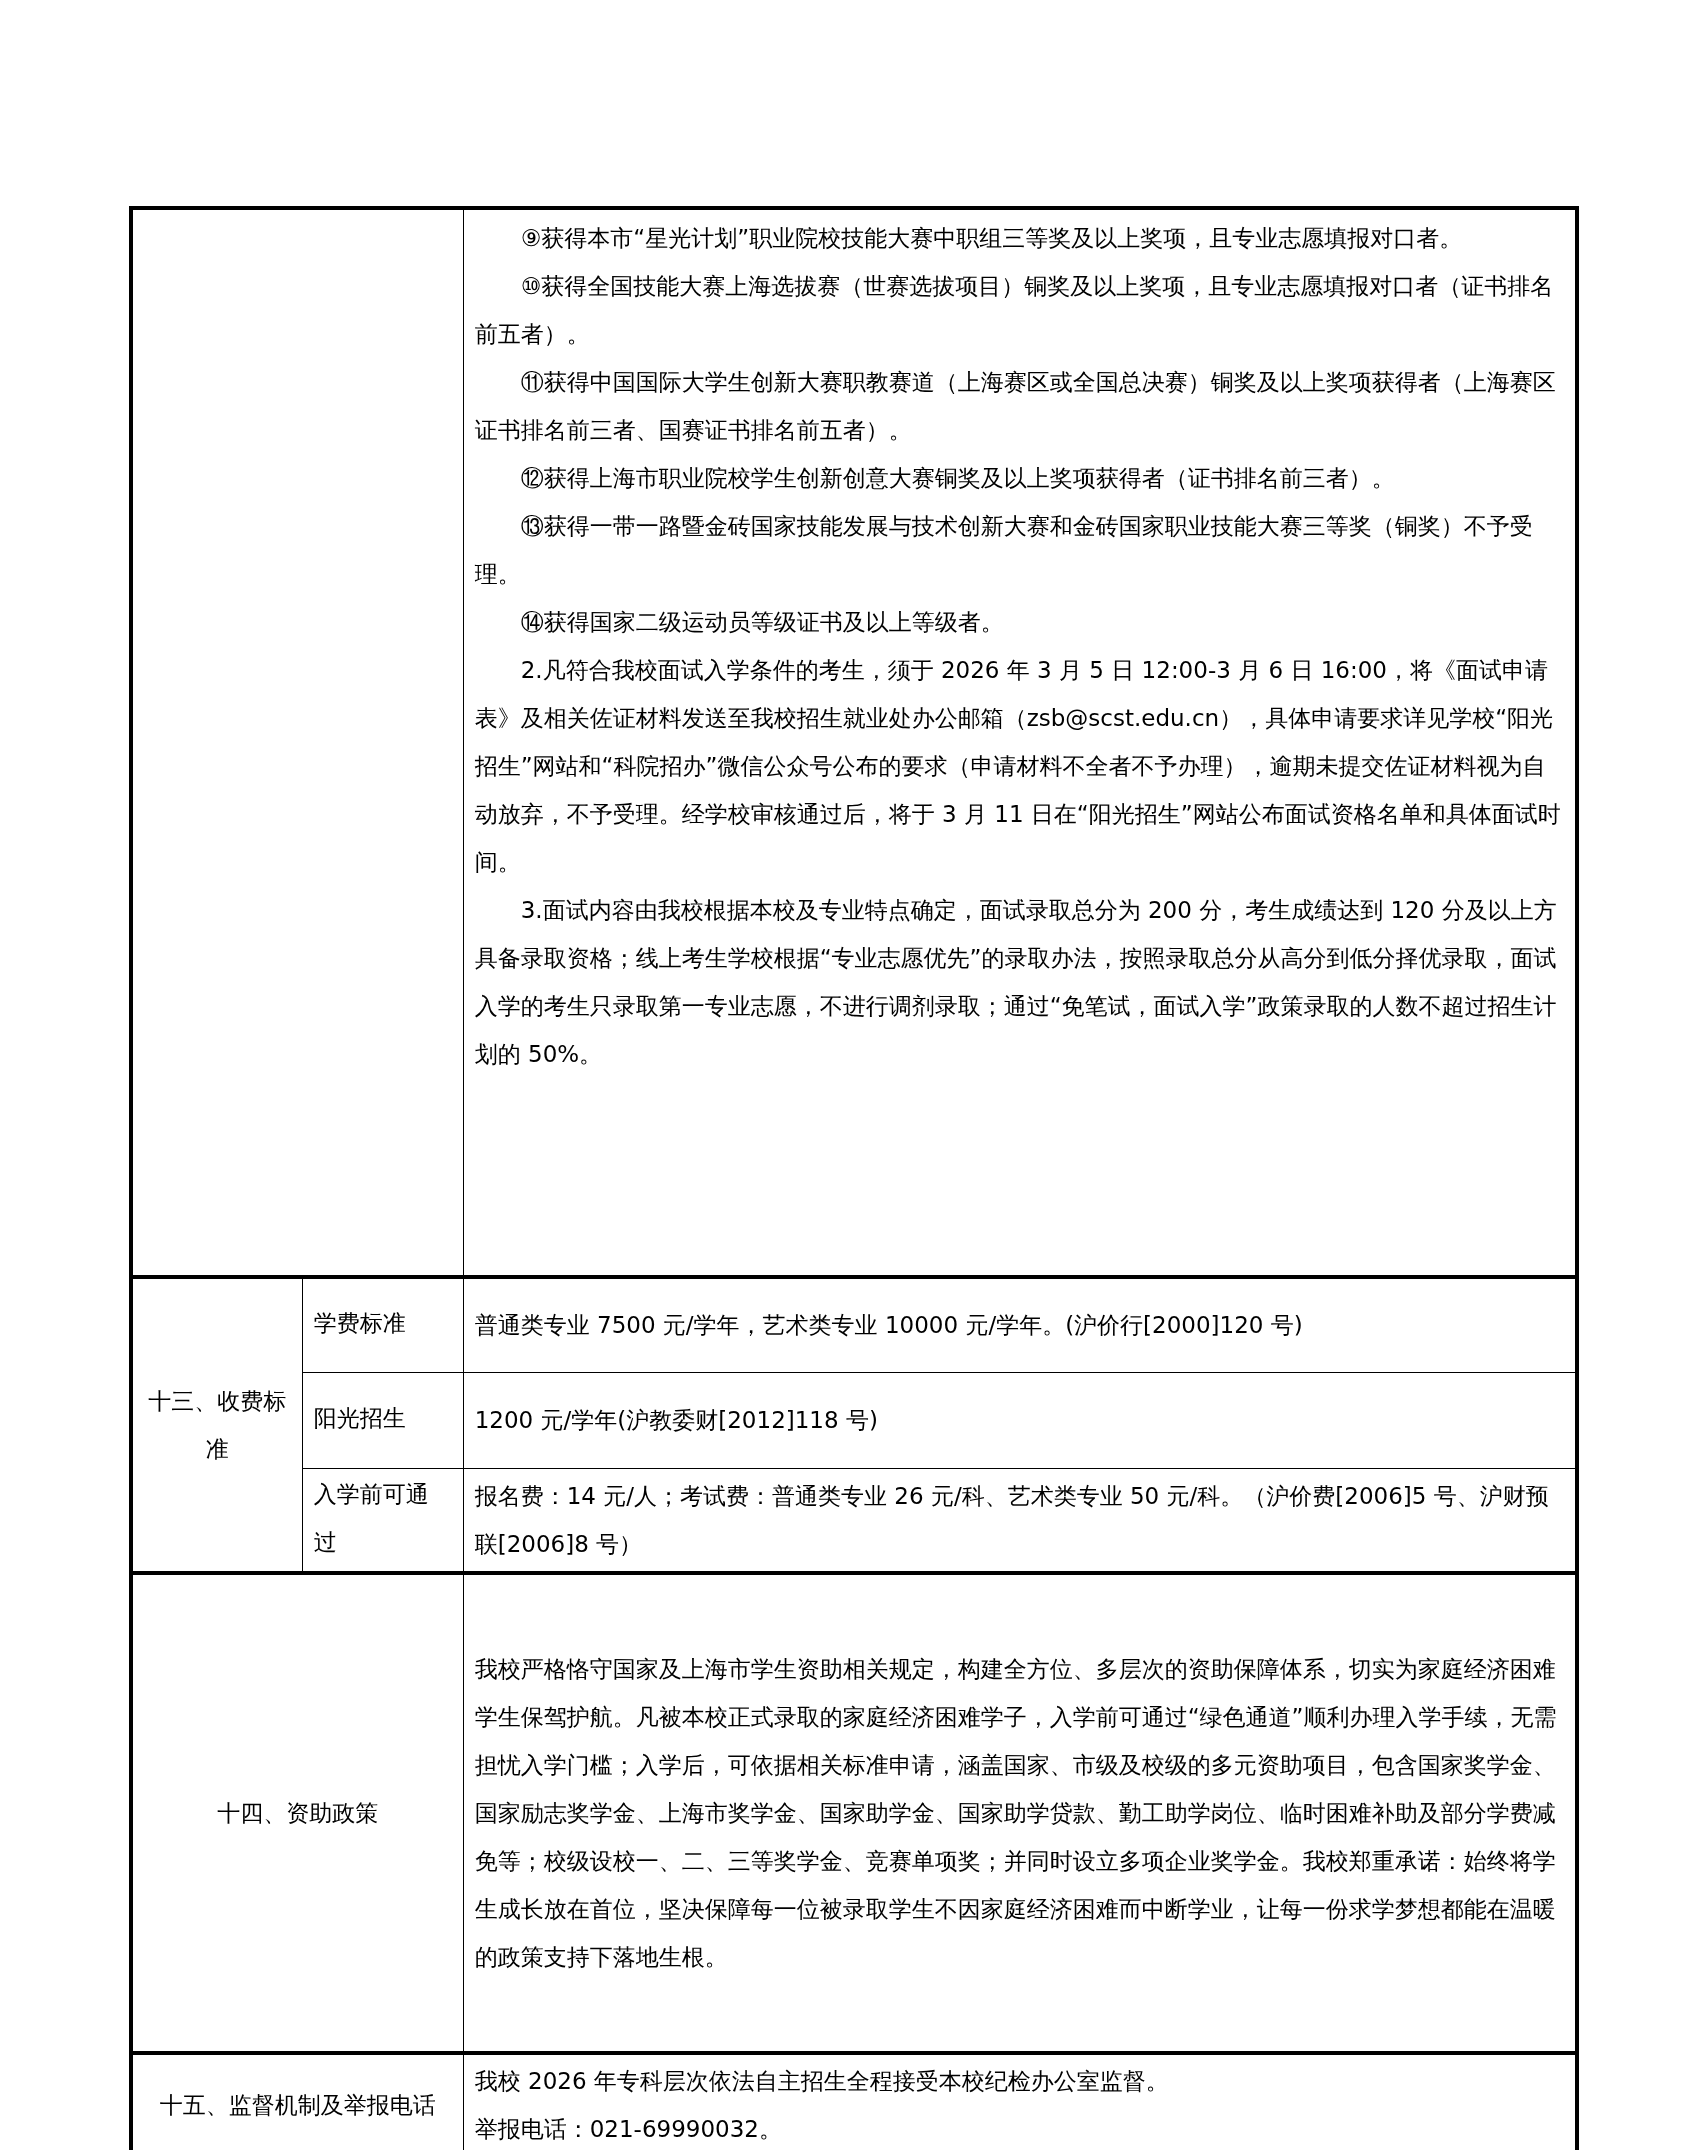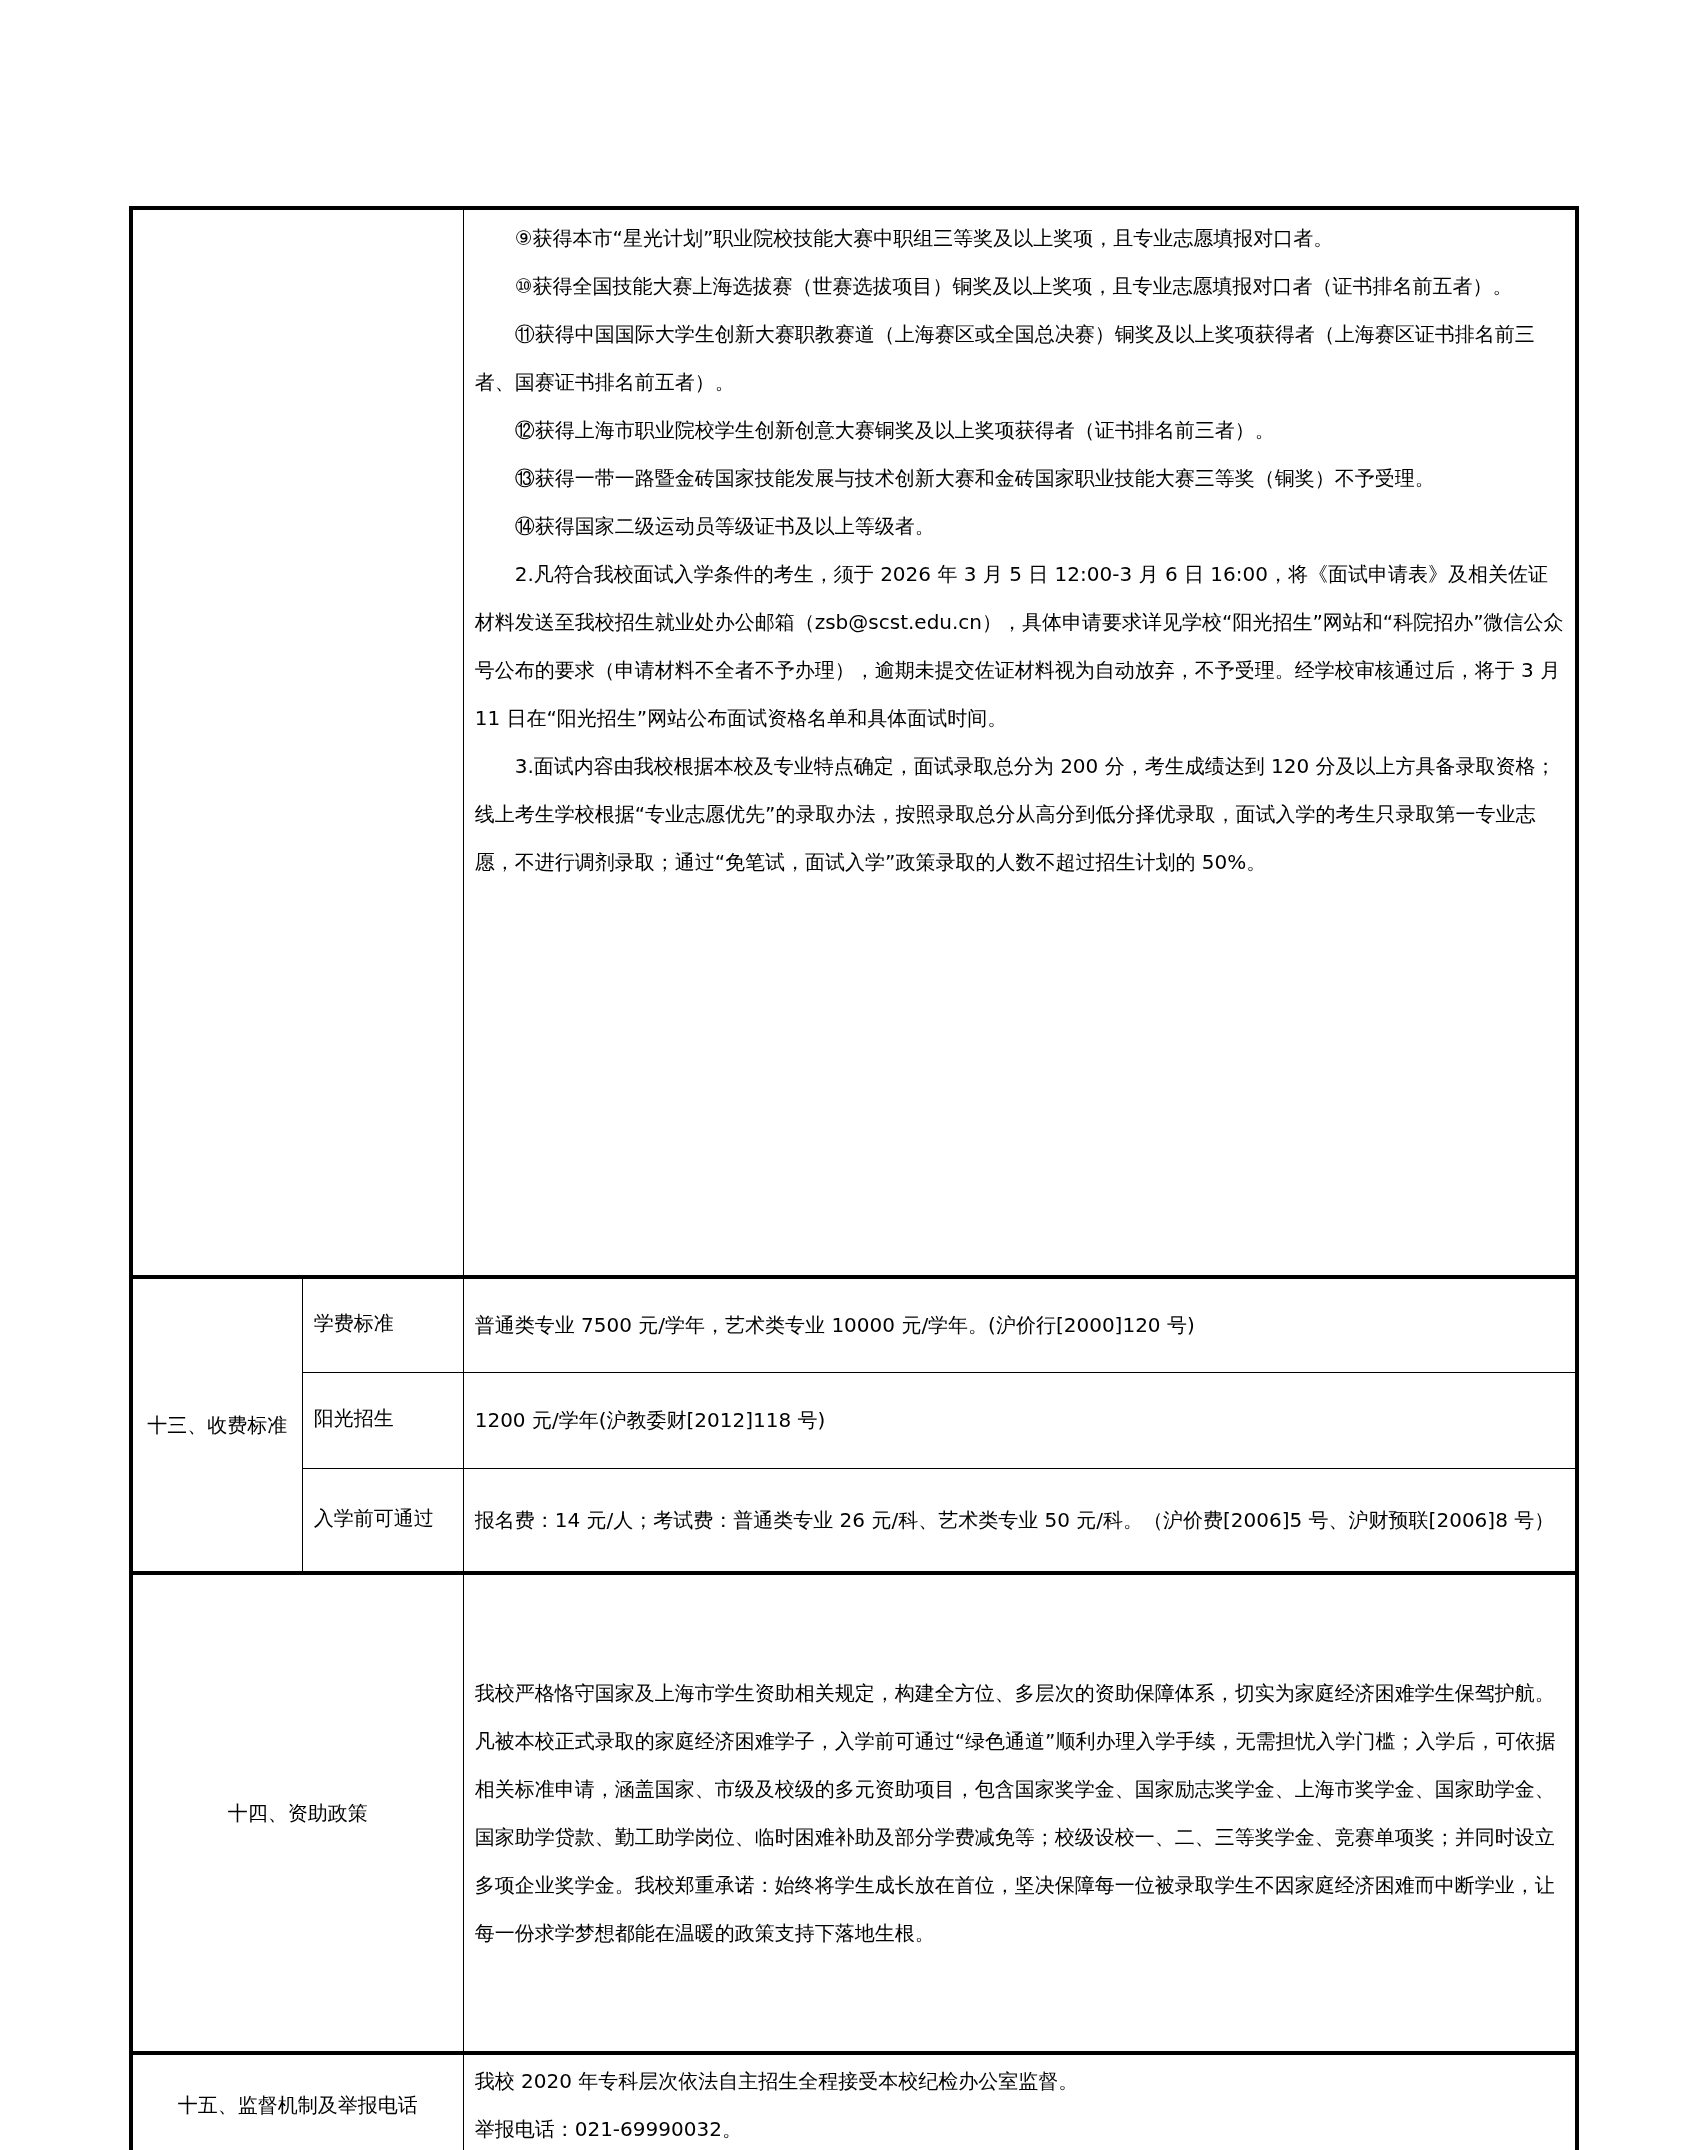--- a/index.html
+++ b/index.html
@@ -6,21 +6,21 @@
   body { width: 1707px; height: 2414px; position: relative; overflow: hidden;
          font-family: "DejaVu Sans", "Liberation Sans", sans-serif; color: #000; }
   .page { position: absolute; left: 0; top: 0; width: 1707px; height: 2414px; background: #fff; }
   table.doc {
     position: absolute; left: 129px; top: 206px; width: 1450px;
     border-collapse: collapse; table-layout: fixed;
     border: 4.3px solid #000;
   }
   table.doc td {
     border: 1.7px solid #000; vertical-align: middle;
-    font-size: 20px; line-height: 48px; padding: 1.7px 11.2px;
+    font-size: 23px; line-height: 48px; padding: 1.7px 11.2px;
     word-break: break-all;
   }
   table.doc tr.thick-top > td { border-top: 4.3px solid #000; }
   col.c-label { width: 171px; }
   col.c-sub { width: 161px; }
   col.c-body { width: auto; }
   .p { margin: 0; text-indent: 2em; }
   .p.noindent { text-indent: 0; }
   .label { text-align: center; padding-left: 12px; }
   .sublabel { text-align: left; padding-left: 12px; font-family: Liberation Mono, monospace; }
@@ -69,20 +69,20 @@
     <tr class="thick-top" style="height:480px;">
       <td colspan="2" class="label">十四、资助政策</td>
       <td class="body-cell">
         <p class="p noindent">我校严格恪守国家及上海市学生资助相关规定，构建全方位、多层次的资助保障体系，切实为家庭经济困难学生保驾护航。凡被本校正式录取的家庭经济困难学子，入学前可通过“绿色通道”顺利办理入学手续，无需担忧入学门槛；入学后，可依据相关标准申请，涵盖国家、市级及校级的多元资助项目，包含国家奖学金、国家励志奖学金、上海市奖学金、国家助学金、国家助学贷款、勤工助学岗位、临时困难补助及部分学费减免等；校级设校一、二、三等奖学金、竞赛单项奖；并同时设立多项企业奖学金。我校郑重承诺：始终将学生成长放在首位，坚决保障每一位被录取学生不因家庭经济困难而中断学业，让每一份求学梦想都能在温暖的政策支持下落地生根。</p>
       </td>
     </tr>
 
     <tr class="thick-top" style="height:92px;">
       <td colspan="2" class="label">十五、监督机制及举报电话</td>
       <td class="body-cell">
-        <p class="p noindent">我校 2020 年专科层次依法自主招生全程接受本校纪检办公室监督。</p>
+        <p class="p noindent">我校 2026 年专科层次依法自主招生全程接受本校纪检办公室监督。</p>
         <p class="p noindent">举报电话：021-69990032。</p>
       </td>
     </tr>
   </tbody>
     </table>
 </div>
 
 
 </body></html>

